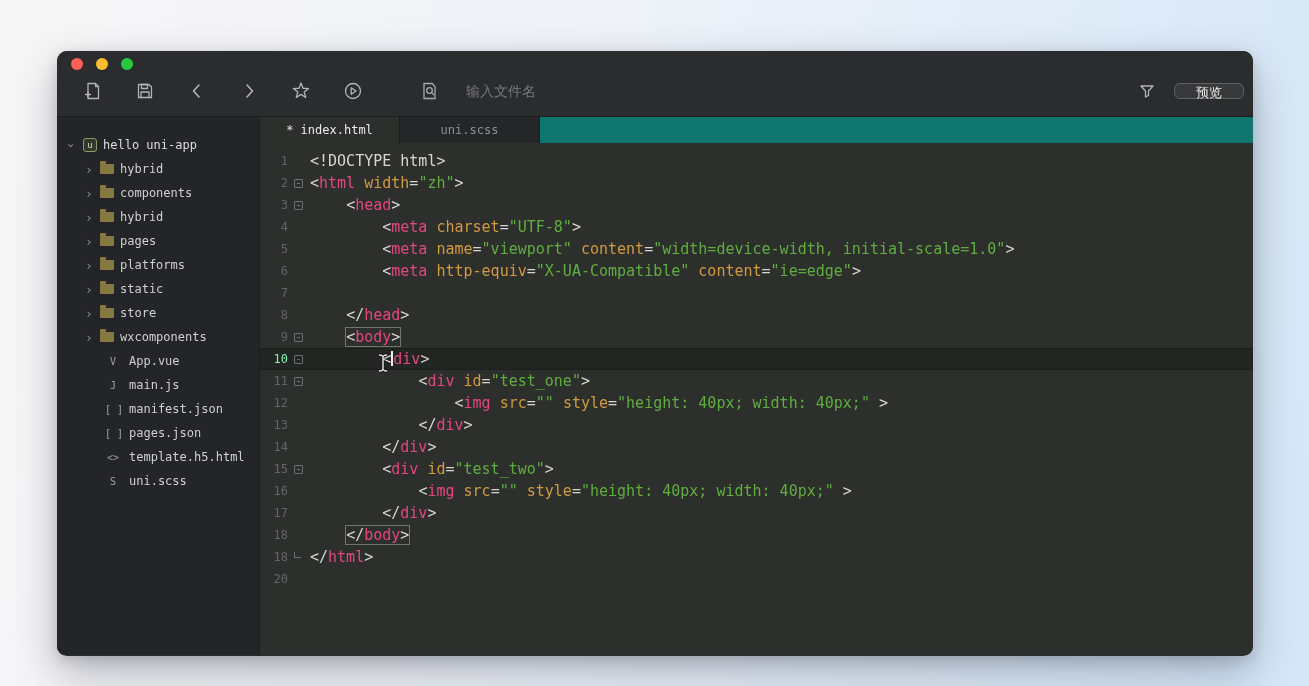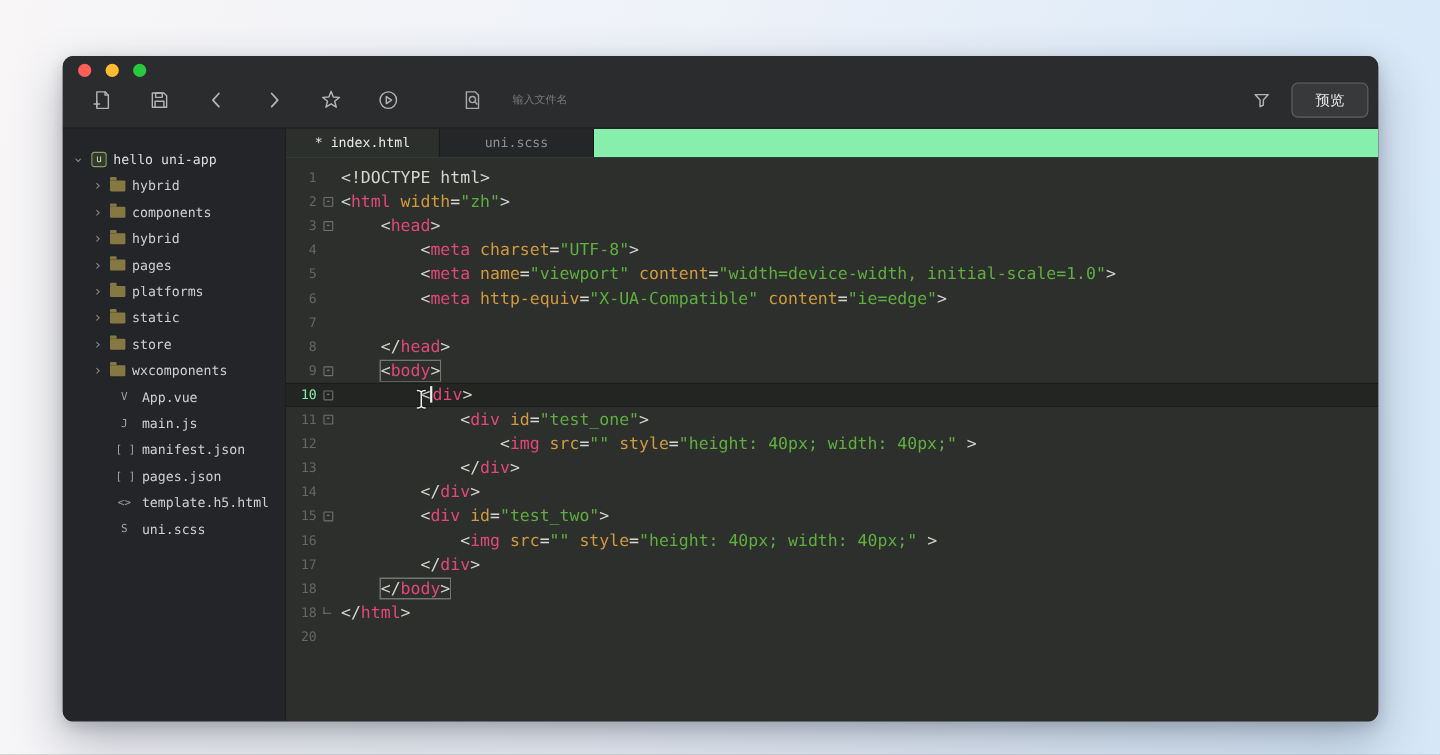--- a/index.html
+++ b/index.html
@@ -18,45 +18,45 @@
   .traffic{position:absolute;left:14px;top:7px;display:flex}
   .dot{width:12px;height:12px;border-radius:50%;margin-right:13px}
   .dot.red{background:#ff5f57}.dot.yellow{background:#febc2e}.dot.green{background:#28c840}
   .toolrow{position:absolute;left:0;right:0;top:18px;height:44px;display:flex;align-items:center}
   .tbtn{width:26px;height:26px;margin-right:26px;display:flex;align-items:center;justify-content:center;flex:none}
   .tbtn:first-of-type{margin-left:23px}
   .tbtn svg{stroke:#b2b4b6;fill:none;stroke-width:1.3;stroke-linecap:round;stroke-linejoin:round}
   .searchwrap{display:flex;align-items:center;margin-left:28px;flex:1;min-width:0}
   .searchwrap svg{stroke:#a7a9ab;fill:none;stroke-width:1.3;flex:none}
   .search-input{background:transparent;border:none;outline:none;color:#14b8a6;
-    font-family:inherit;font-size:10px;margin-left:20px;padding-left:6px;width:560px}
+    font-family:inherit;font-size:14px;margin-left:20px;padding-left:6px;width:560px}
   .search-input::placeholder{color:#77797c}
   .rightcluster{margin-left:auto;display:flex;align-items:center}
   .filterbtn{width:26px;height:26px;display:flex;align-items:center;justify-content:center;margin-right:14px}
   .filterbtn svg{stroke:#b2b4b6;fill:none;stroke-width:1.3;stroke-linejoin:round}
-  .preview-btn{width:70px;height:32px;margin-right:9px;border-radius:6px;border:1px solid #606264;
+  .preview-btn{width:70px;height:16px;margin-right:9px;border-radius:6px;border:1px solid #606264;
     background:#38393b;color:#e8e9ea;font-size:13px;font-family:inherit;cursor:default}
   
   .main{display:flex;height:538px}
   .sidebar{width:203px;flex:none;background:#242528;border-right:1px solid #1d1e1f;padding-top:16px;overflow:hidden}
   .trow{height:24px;display:flex;align-items:center;font-size:12px;color:#cfd0d1;white-space:nowrap;cursor:default}
   .trow.root{padding-left:8px;color:#dddedf}
   .trow.folder{padding-left:26px}
   .trow.file{padding-left:48px}
   .chev{width:12px;color:#8b8d8f;font-size:13px;text-align:center;flex:none}
   .chev.down{transform:rotate(90deg)}
   .proj-icon{width:14px;height:14px;margin-left:6px;border-radius:3px;border:1px solid #8a9a6a;
     background:#31382c;color:#cfe0ac;font-size:9px;line-height:12px;text-align:center;flex:none}
   .ficon{width:14px;height:10px;margin-left:5px;background:#857843;border-radius:1px;position:relative;flex:none}
   .ficon::before{content:"";position:absolute;left:0;top:-3px;width:6px;height:3px;background:#857843;border-radius:1px 1px 0 0}
   .fglyph{width:16px;margin-right:2px;font-size:10px;color:#a0a2a4;text-align:center;flex:none}
   .tlabel{margin-left:6px}
   
   .editor-pane{flex:1;display:flex;flex-direction:column;min-width:0}
-  .tab-bar{height:26px;background:#86efac;display:flex;flex:none}
+  .tab-bar{height:26px;background:#0f766e;display:flex;flex:none}
   .tab{height:26px;min-width:140px;padding:0 16px;display:flex;align-items:center;justify-content:center;
     font-size:12px;color:#8f9193;background:#242628;border-right:1px solid #1a1b1c;cursor:default}
   .tab.active{background:#2d2f2c;color:#e9eaeb}
   .editor{flex:1;background:#2d2f2c;padding-top:7px;overflow:hidden;position:relative}
   .cl{display:flex;height:22px;line-height:22px;white-space:pre;font-size:15px}
   .cl.active{background:#222521;box-shadow:inset 0 1px 0 #1b1d1a,inset 0 -1px 0 #1b1d1a}
   .cl.active .ln{color:#86efac}
   .ln{width:28px;flex:none;text-align:right;color:#64666a;font-size:12px}
   .fm{width:22px;flex:none;display:flex;align-items:center;padding-left:6px}
   .fsq{width:9px;height:9px;border:1px solid #6e7072;border-radius:1px;background:transparent;

